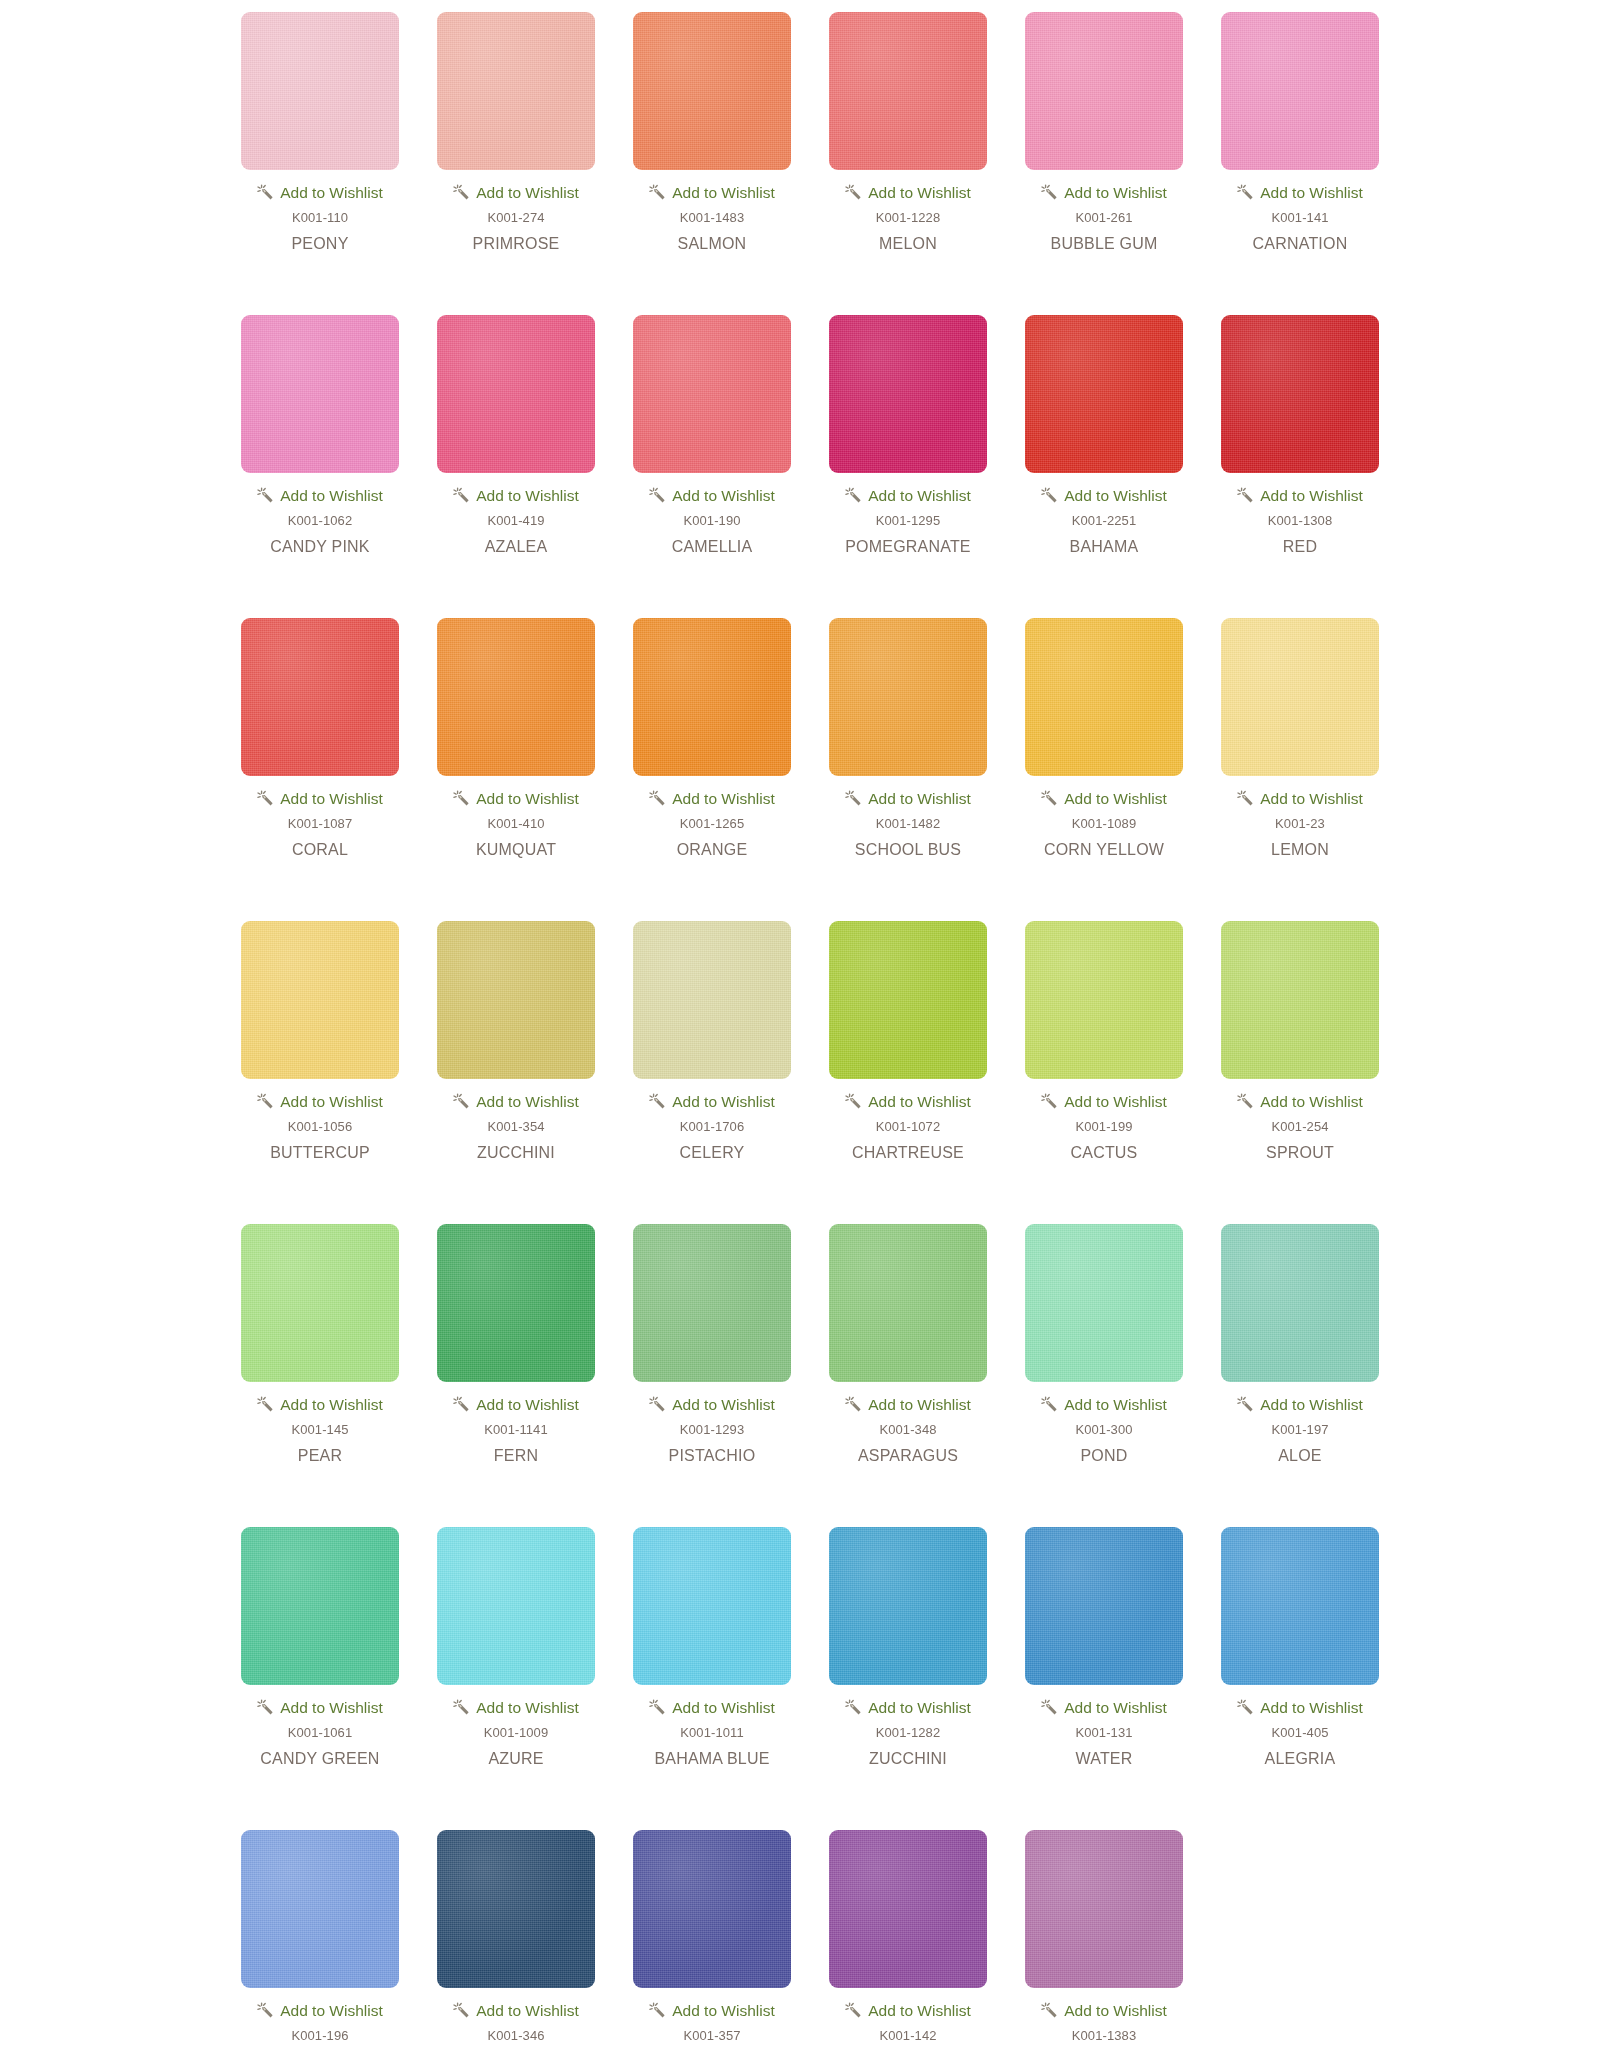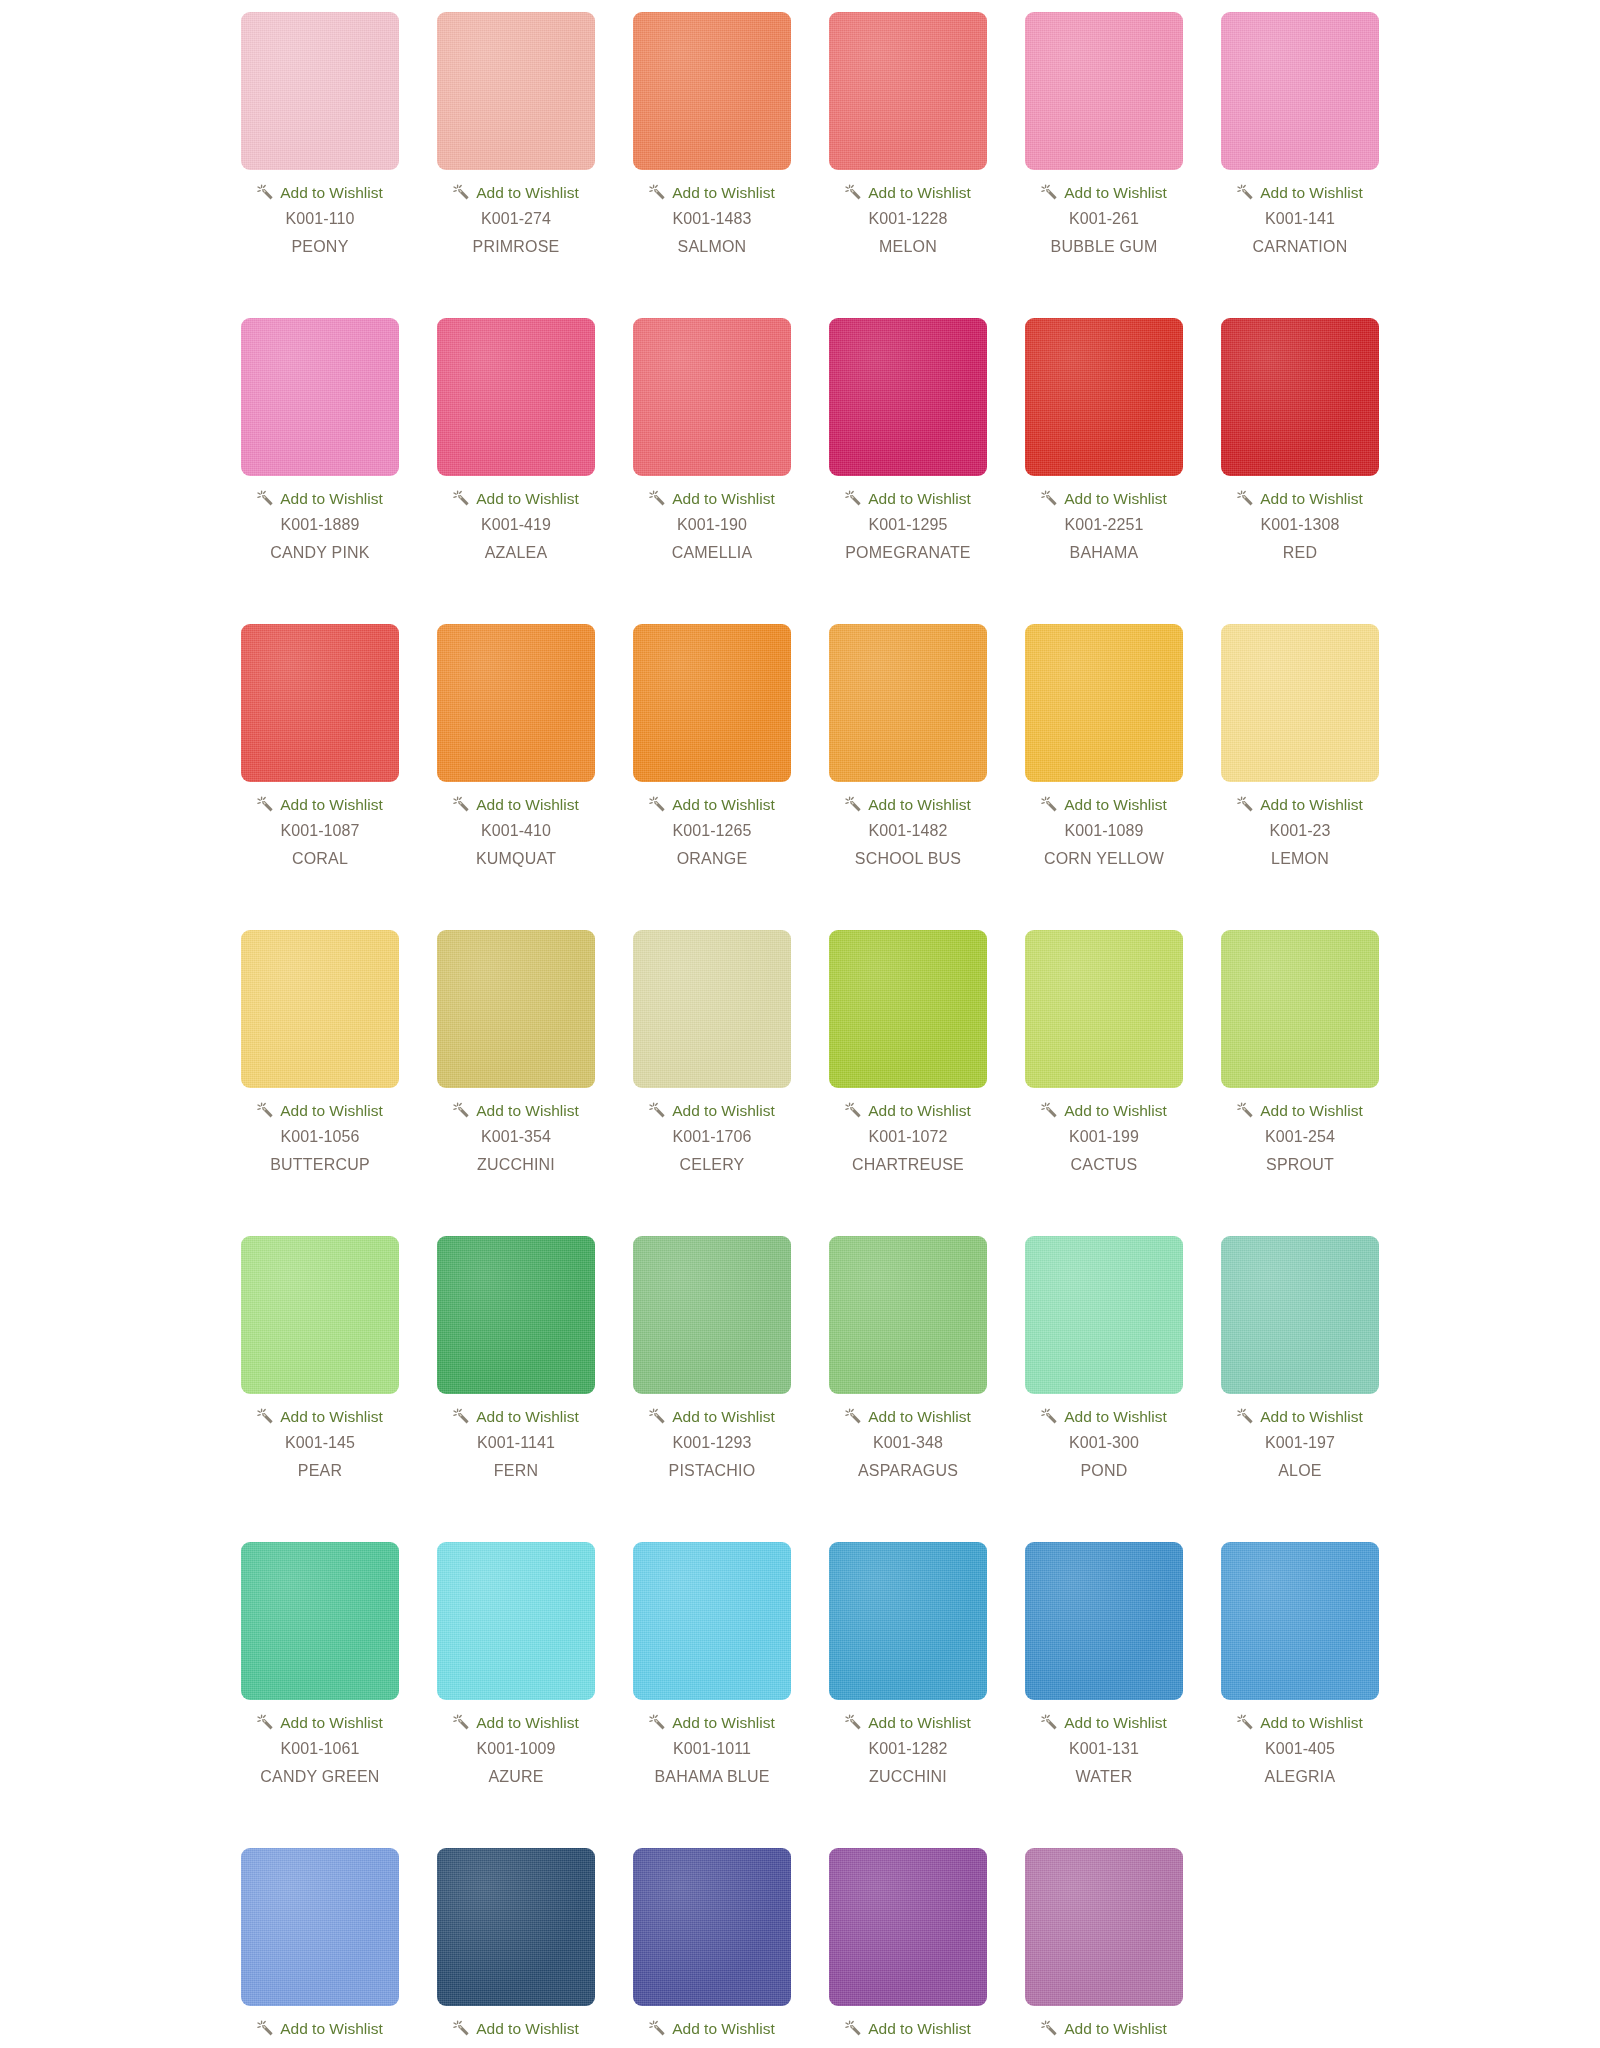--- a/index.html
+++ b/index.html
@@ -80,21 +80,21 @@
     flex: 0 0 17px;
   }
   .wishlist-text {
     color: #5f7d33;
     font-size: 15.5px;
     white-space: nowrap;
   }
   .swatch-code {
     margin-top: 9px;
     color: #7a6e67;
-    font-size: 16px;
+    font-size: 13px;
     letter-spacing: 0.1px;
   }
   .swatch-name {
     margin-top: 10px;
     color: #7a6e67;
     font-size: 16px;
     letter-spacing: 0.2px;
     white-space: nowrap;
   }
   .row-gap { height: 62px; }
@@ -223,21 +223,21 @@
                 <line x1="4.6" y1="1.1" x2="4.6" y2="3.5"></line>
                 <line x1="1.0" y1="3.0" x2="3.1" y2="4.2"></line>
                 <line x1="0.9" y1="7.4" x2="3.2" y2="6.7"></line>
                 <line x1="8.2" y1="1.5" x2="6.6" y2="3.3"></line>
               </g>
               <path d="M5.3 5.0 L7.6 5.0 L15.6 13.3 L13.6 15.4 L5.3 7.3 Z" fill="#8a8376"></path>
               <path d="M5.9 5.6 L7.0 5.6 L8.9 7.5 L7.6 8.7 Z" fill="#d9d4c8"></path>
             </svg></span>
           <span class="wishlist-text">Add to Wishlist</span>
         </a>
-        <div class="swatch-code">K001-1889</div>
+        <div class="swatch-code">K001-1062</div>
         <div class="swatch-name">CANDY PINK</div>
       </div>
       <div class="swatch-card">
         <div class="swatch-chip" style="background-color:#ea5782;"></div>
         <a class="wishlist-link">
           <span class="wand-icon"><svg viewBox="0 0 17 17" width="17" height="17" aria-hidden="true">
               <g stroke="#8a8376" stroke-width="1.35" stroke-linecap="round" fill="none">
                 <line x1="4.6" y1="1.1" x2="4.6" y2="3.5"></line>
                 <line x1="1.0" y1="3.0" x2="3.1" y2="4.2"></line>
                 <line x1="0.9" y1="7.4" x2="3.2" y2="6.7"></line>

